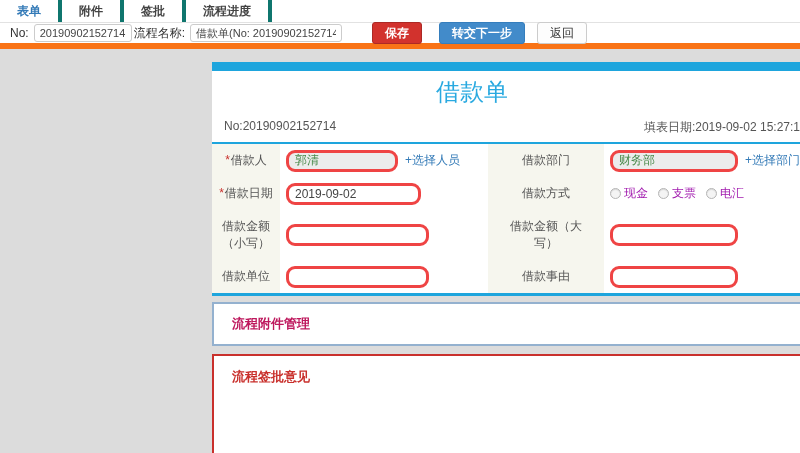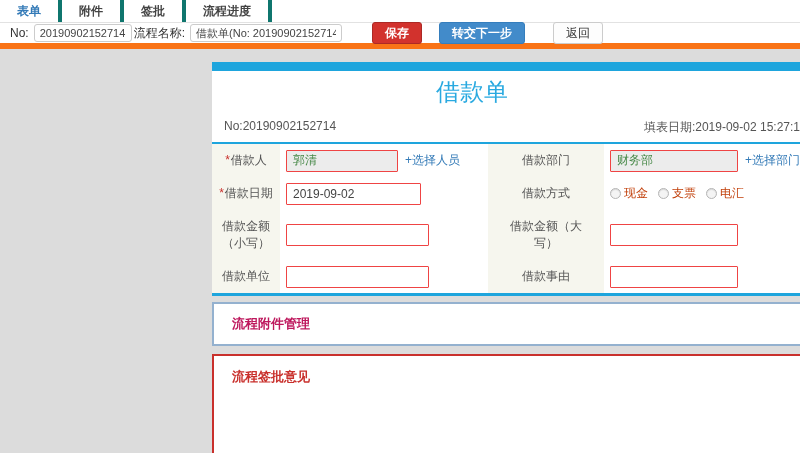--- a/index.html
+++ b/index.html
@@ -17,47 +17,47 @@
             border-bottom:6px solid #f97316; height:26px; }
   .cmdbar .lab { font-size:12px; color:#333; margin:0 5px 0 2px; white-space:nowrap; }
   .cmdbar input { height:18px; border:1px solid #ccc; border-radius:3px;
                   font-size:11px; color:#444; padding:0 5px; }
   .inp-no { width:98px; }
   .inp-proc { width:152px; }
   .btn { font-size:12px; border-radius:3px; border:1px solid transparent;
          padding:3px 12px; cursor:pointer; line-height:14px; }
   .btn-save { background:#d2322d; border-color:#ac2925; color:#fff; font-weight:bold; margin-left:30px; }
   .btn-next { background:#428bca; border-color:#357ebd; color:#fff; font-weight:bold; margin-left:17px; }
-  .btn-back { background:#fdfdfd; border-color:#ccc; color:#333; margin-left:28px;text-align:center; }
+  .btn-back { background:#fdfdfd; border-color:#ccc; color:#333; margin-left:12px;text-align:center; }
 
   
   .content { padding:13px 0 0 212px; height:400px; }
   .card { width:600px; background:#fff; }
 
   
   .bluebar { height:9px; background:#1ea5dd; }
   .form-title { text-align:center; color:#29a9e0; font-size:24px; padding:5px 0 6px;
                 transform:translateX(-40px); }
   .form-head { display:flex; justify-content:space-between; padding:5px 12px 6px;
                font-size:12px; color:#555; border-bottom:2px solid #1ea5dd; white-space:nowrap; }
   table.form { width:100%; border-collapse:collapse; table-layout:fixed; font-size:12px; }
   table.form td { vertical-align:middle; }
   td.lbl { background:#f6f6ee; color:#555; text-align:center; }
   td.lbl1 { width:68px; padding:8px 1px; }
   td.lbl2 { width:116px; padding:8px 21px; }
   td.fld { padding:5px 4px 5px 6px; }
   .req { color:#c9302c; margin-right:1px; }
-  .fi { height:22px; border:1px solid #ef4444; border-radius:1px; font-size:12px;
+  .fi { height:22px; border:3px solid #ef4444; border-radius:9px; font-size:12px;
         color:#444; padding:0 6px; background:#fff; }
   .fi.ro { background:#ececec; color:#468847; }
   .w-borrower{width:112px;} .w-dept{width:128px;} .w-date{width:135px;}
   .w-amt{width:143px;} .w-amt2{width:128px;} .w-unit{width:143px;} .w-reason{width:128px;}
   a.sel-link { color:#337ab7; font-size:12px; text-decoration:none; margin-left:7px; cursor:pointer; }
   .radio-row { display:flex; align-items:center; gap:10px; }
-  .radio-opt { display:flex; align-items:center; gap:3px; color:#c2410c; cursor:pointer; }
+  .radio-opt { display:flex; align-items:center; gap:3px; color:#a21caf; cursor:pointer; }
   .radio { width:11px; height:11px; border:1px solid #b5b5b5; border-radius:50%;
            background:#f4f4f4; box-shadow:inset 0 1px 1px rgba(0,0,0,.12); }
   .form-card { border-bottom:3px solid #1ea5dd; }
 
   
   .attach-card { margin-top:6px; border:2px solid #94b1cf; padding:11px 18px; }
   .sec-title { font-size:13px; font-weight:bold; }
   .attach-card .sec-title { color:#be185d; }
   .alert { margin-top:11px; width:475px; background:#fdf8e8; border:1px solid #efe5c8;
            border-radius:3px; padding:7px 12px; font-size:12px; color:#555; }

